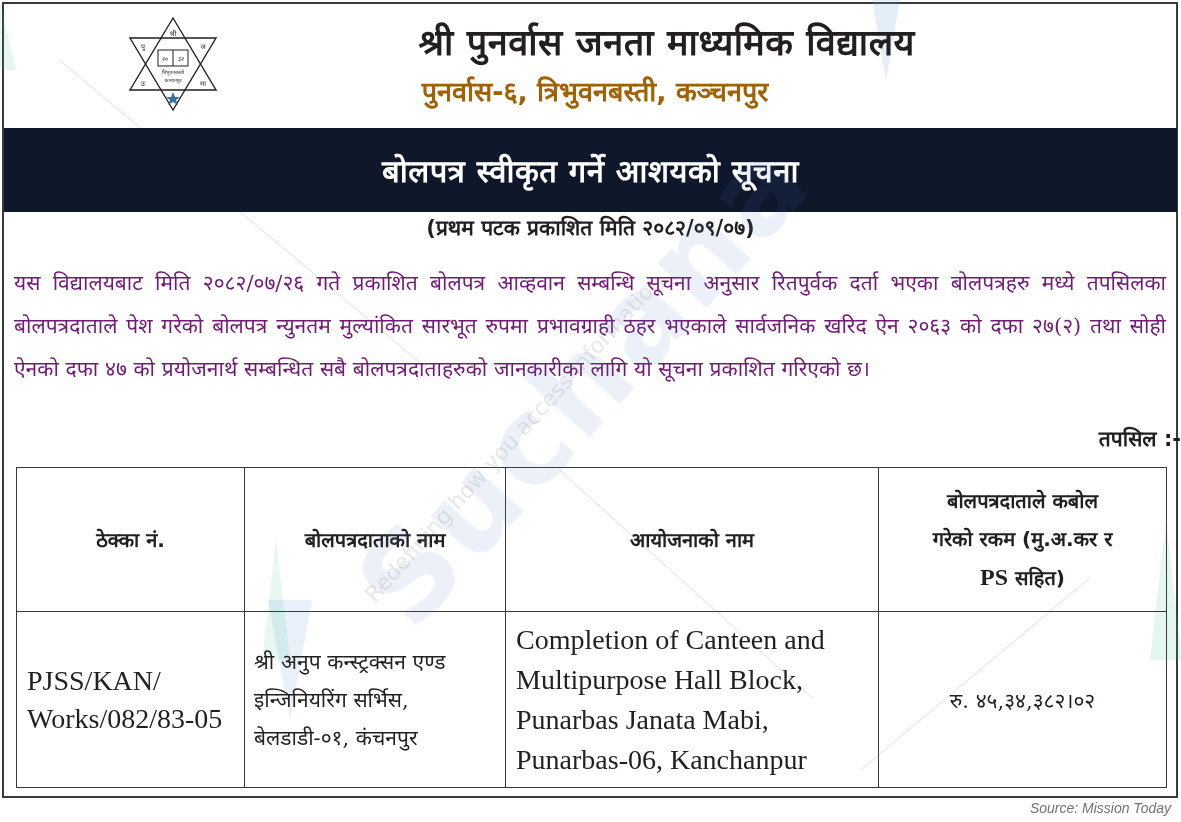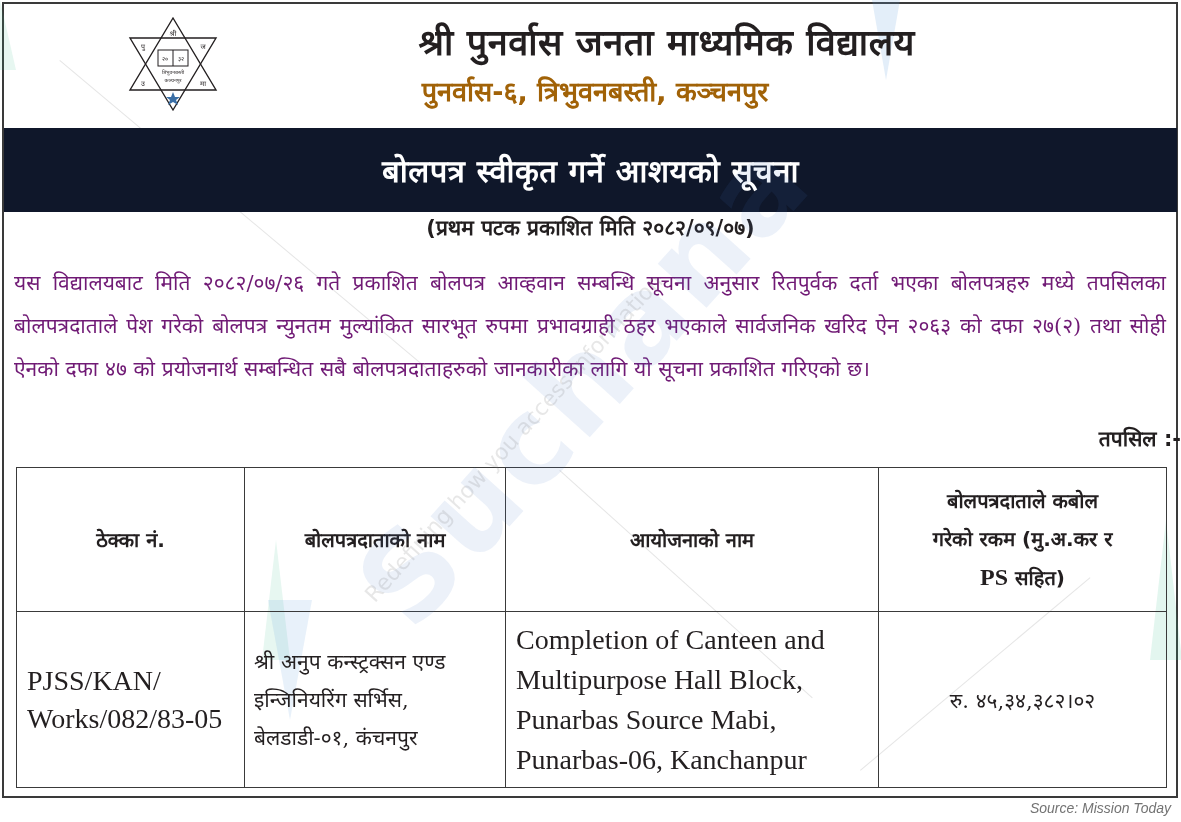--- a/index.html
+++ b/index.html
@@ -169,21 +169,21 @@
         <div>Works/082/83-05</div>
       </td>
       <td class="cell-bidder">
         <div>श्री अनुप कन्स्ट्रक्सन एण्ड</div>
         <div>इन्जिनियरिंग सर्भिस,</div>
         <div>बेलडाडी-०१, कंचनपुर</div>
       </td>
       <td class="cell-project">
         <div>Completion of Canteen and</div>
         <div>Multipurpose Hall Block,</div>
-        <div>Punarbas Source Mabi,</div>
+        <div>Punarbas Janata Mabi,</div>
         <div>Punarbas-06, Kanchanpur</div>
       </td>
       <td class="cell-amount">रु. ४५,३४,३८२।०२</td>
     </tr>
   </tbody>
 </table>
 
 <div class="wm-word">Suchana</div>
 <div class="wm-tag">Redefining how you access information</div>
 

